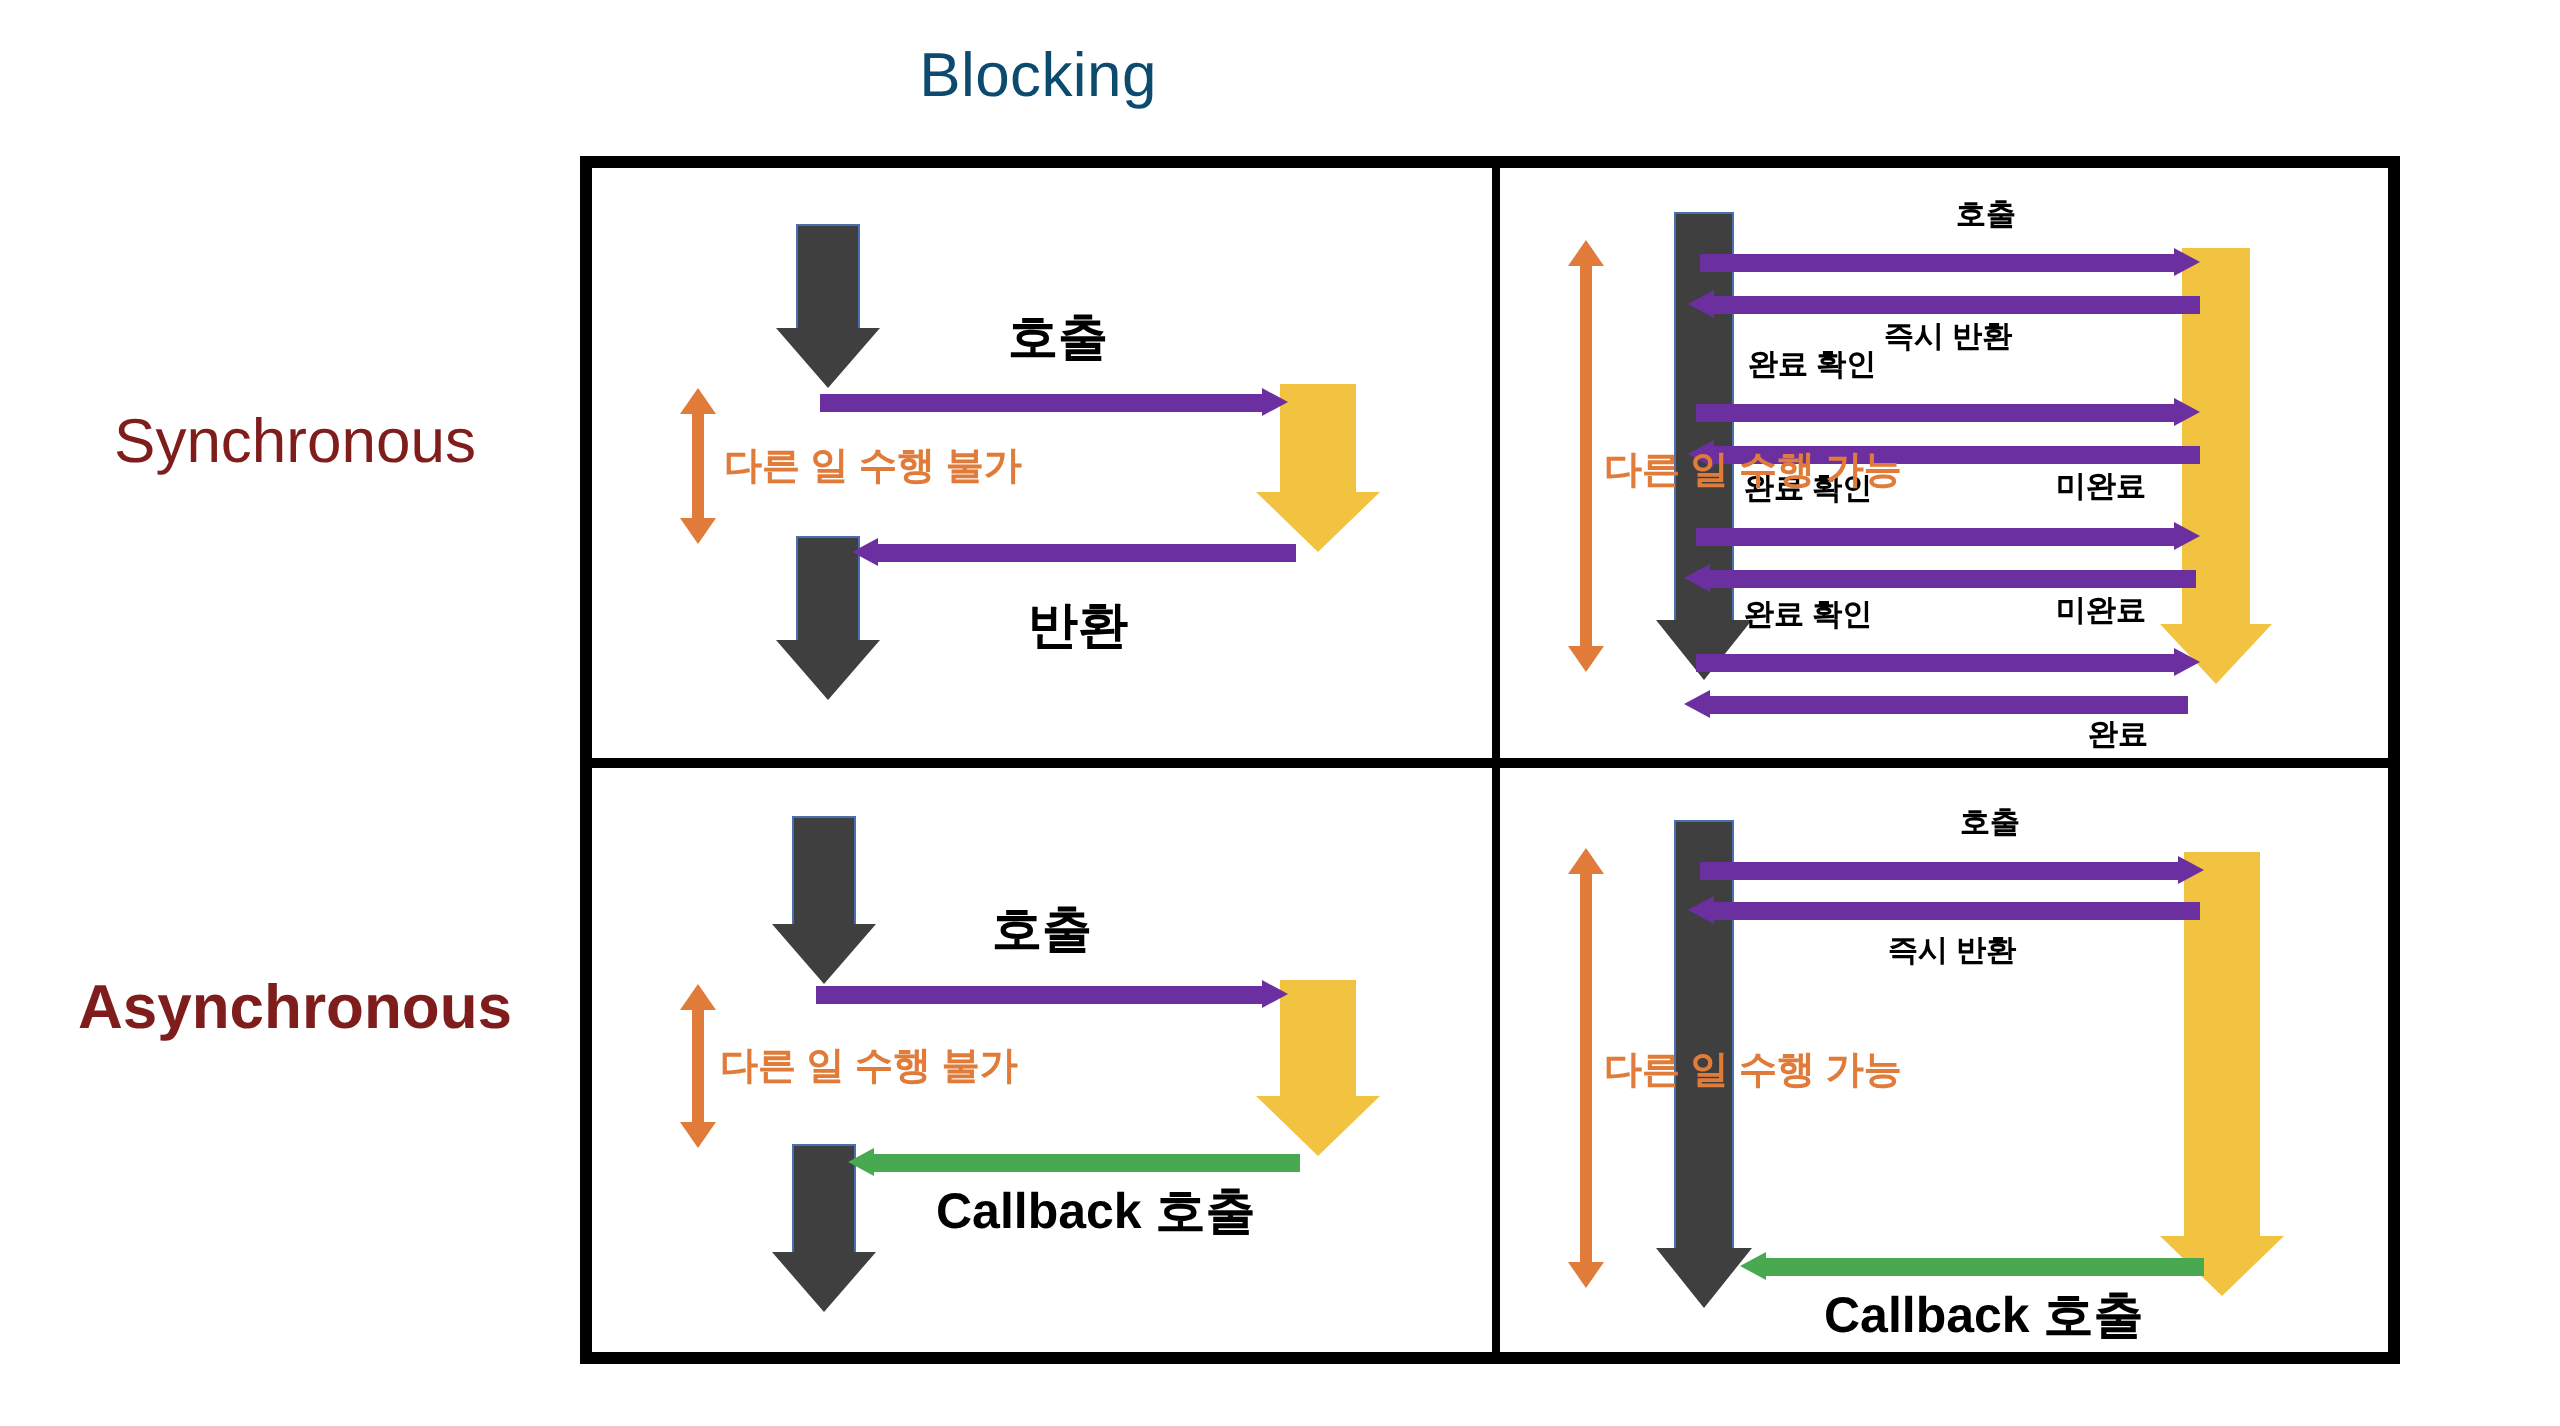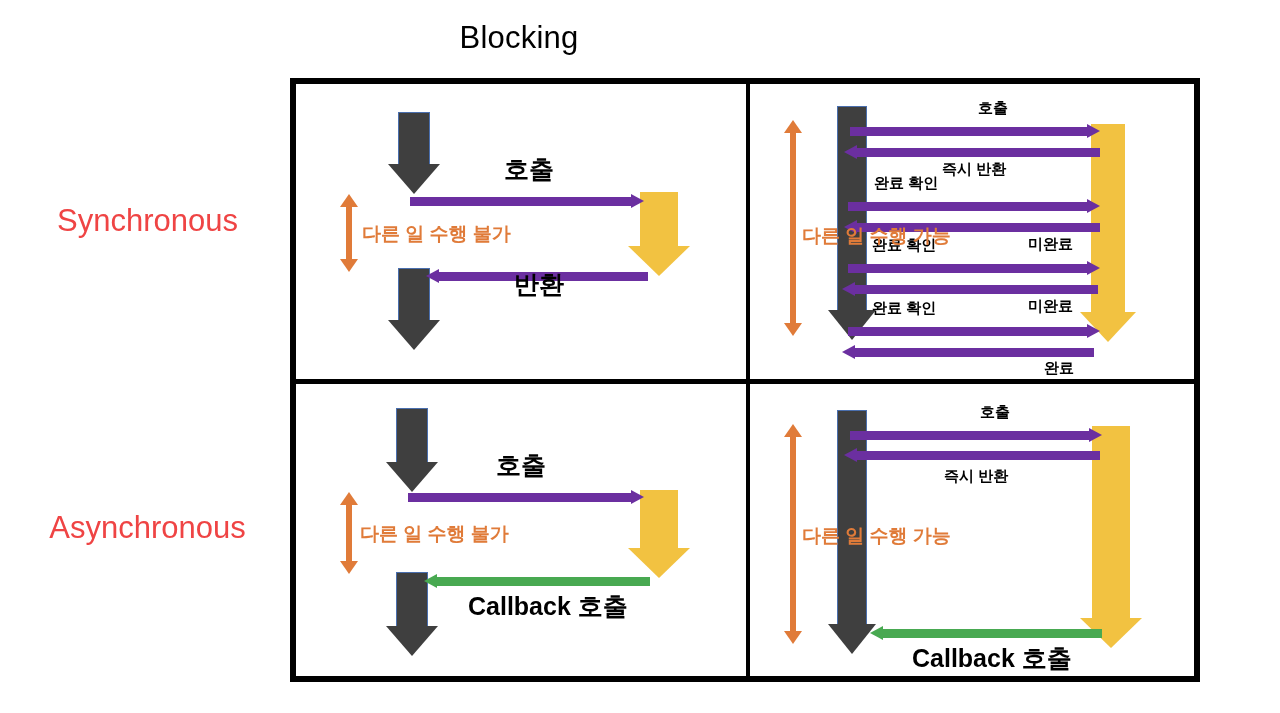--- a/index.html
+++ b/index.html
@@ -6,31 +6,31 @@
   body{
     width:1280px;height:713px;position:relative;overflow:hidden;
     font-family:"Liberation Sans","DejaVu Sans",sans-serif;
     color:#000000;
   }
   .stage{position:absolute;inset:0;}
 
   
   .col-head{
     position:absolute;text-align:center;font-size:31px;font-weight:400;
-    color:#000000;letter-spacing:.2px;line-height:1;
+    color:#0c4a6e;letter-spacing:.2px;line-height:1;
   }
   #col-head-blocking{left:290px;top:22px;width:458px;}
   #col-head-nonblocking{left:748px;top:22px;width:452px;}
 
   .row-head{
     position:absolute;text-align:center;font-size:31px;font-weight:400;
-    color:#ef4444;line-height:1;
+    color:#7f1d1d;line-height:1;
   }
   #row-head-sync{left:10px;top:205px;width:275px;}
-  #row-head-async{left:10px;top:512px;width:275px;}
+  #row-head-async{left:10px;top:488px;width:275px;font-weight:bold;}
 
   
   .frame{
     position:absolute;left:290px;top:78px;width:910px;height:604px;
     border:6px solid #000;box-sizing:border-box;background:#fff;
   }
   .divider-v{
     position:absolute;left:746px;top:78px;width:4px;height:604px;background:#000;
   }
   .divider-h{
@@ -131,21 +131,21 @@
     <div class="hmsg right purple" style="left:114px;top:110px;width:234px;">
       <div class="line" style="width:221px;"></div>
         <div class="tip"></div>
     </div>
     <div class="lbl sz-lg" style="left:208px;top:73px;">호출</div>
 
     <div class="hmsg left purple" style="left:130px;top:185px;width:222px;">
       <div class="line" style="width:209px;"></div>
         <div class="tip"></div>
     </div>
-    <div class="lbl sz-lg" style="left:218px;top:188px;">반환</div>
+    <div class="lbl sz-lg" style="left:218px;top:218px;font-family:Liberation Mono, monospace;">반환</div>
 
     <div class="odbl" style="left:44px;top:110px;height:78px;">
       <div class="up"></div>
       <div class="stem" style="top:11px;bottom:11px;"></div>
       <div class="dn"></div>
     </div>
     <div class="lbl orange sz-md" style="left:66px;top:140px;">다른 일 수행 불가</div>
   </div>
 
   <div class="quad" id="quad-sync-nonblocking">

